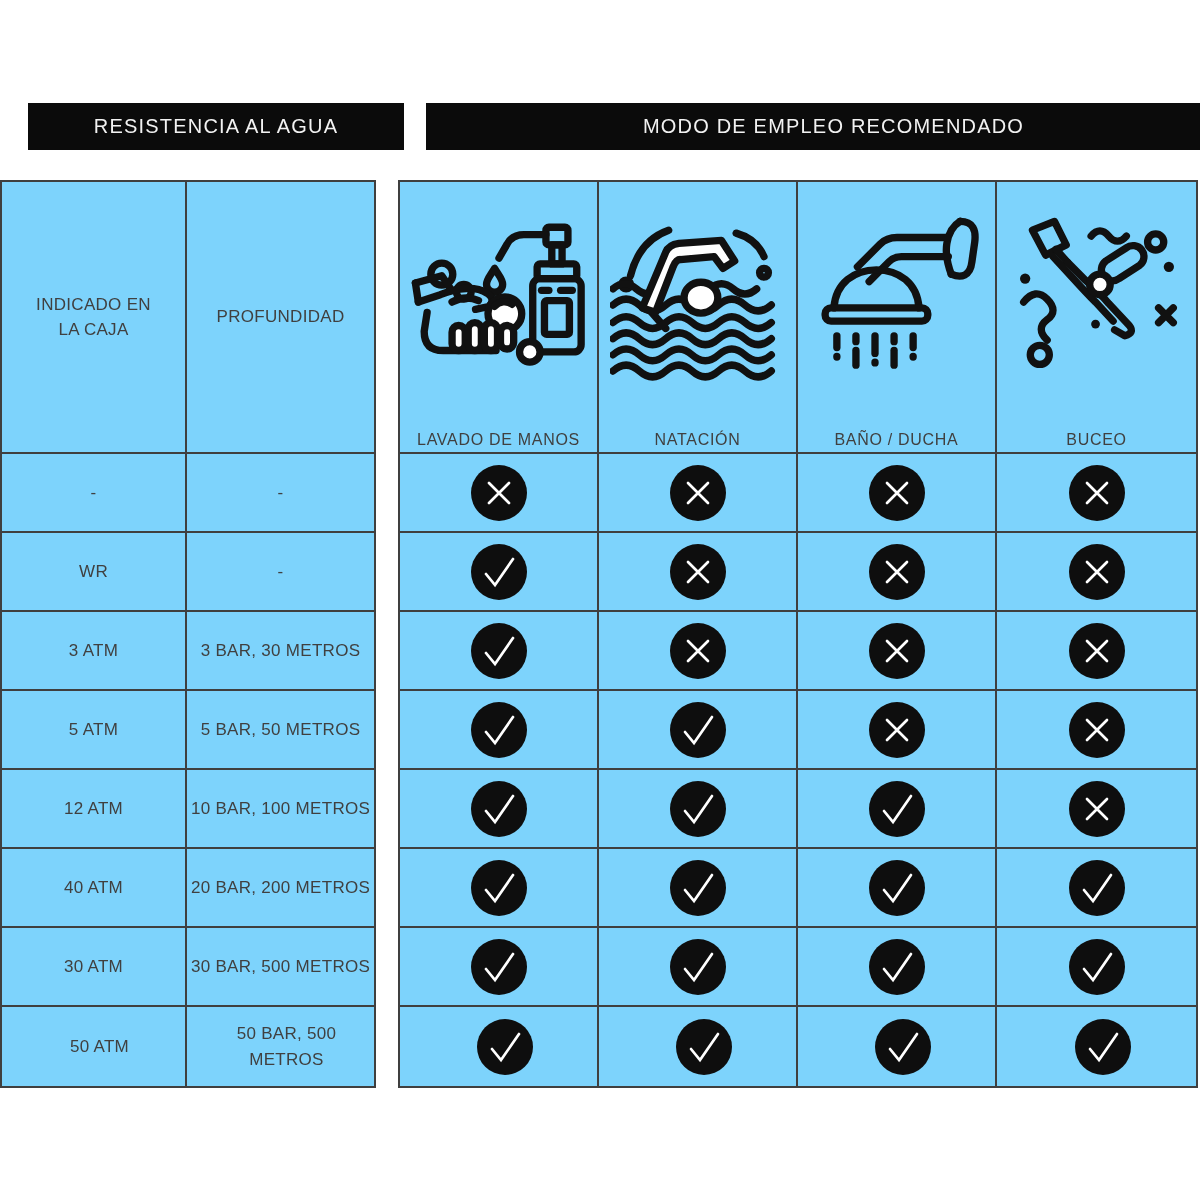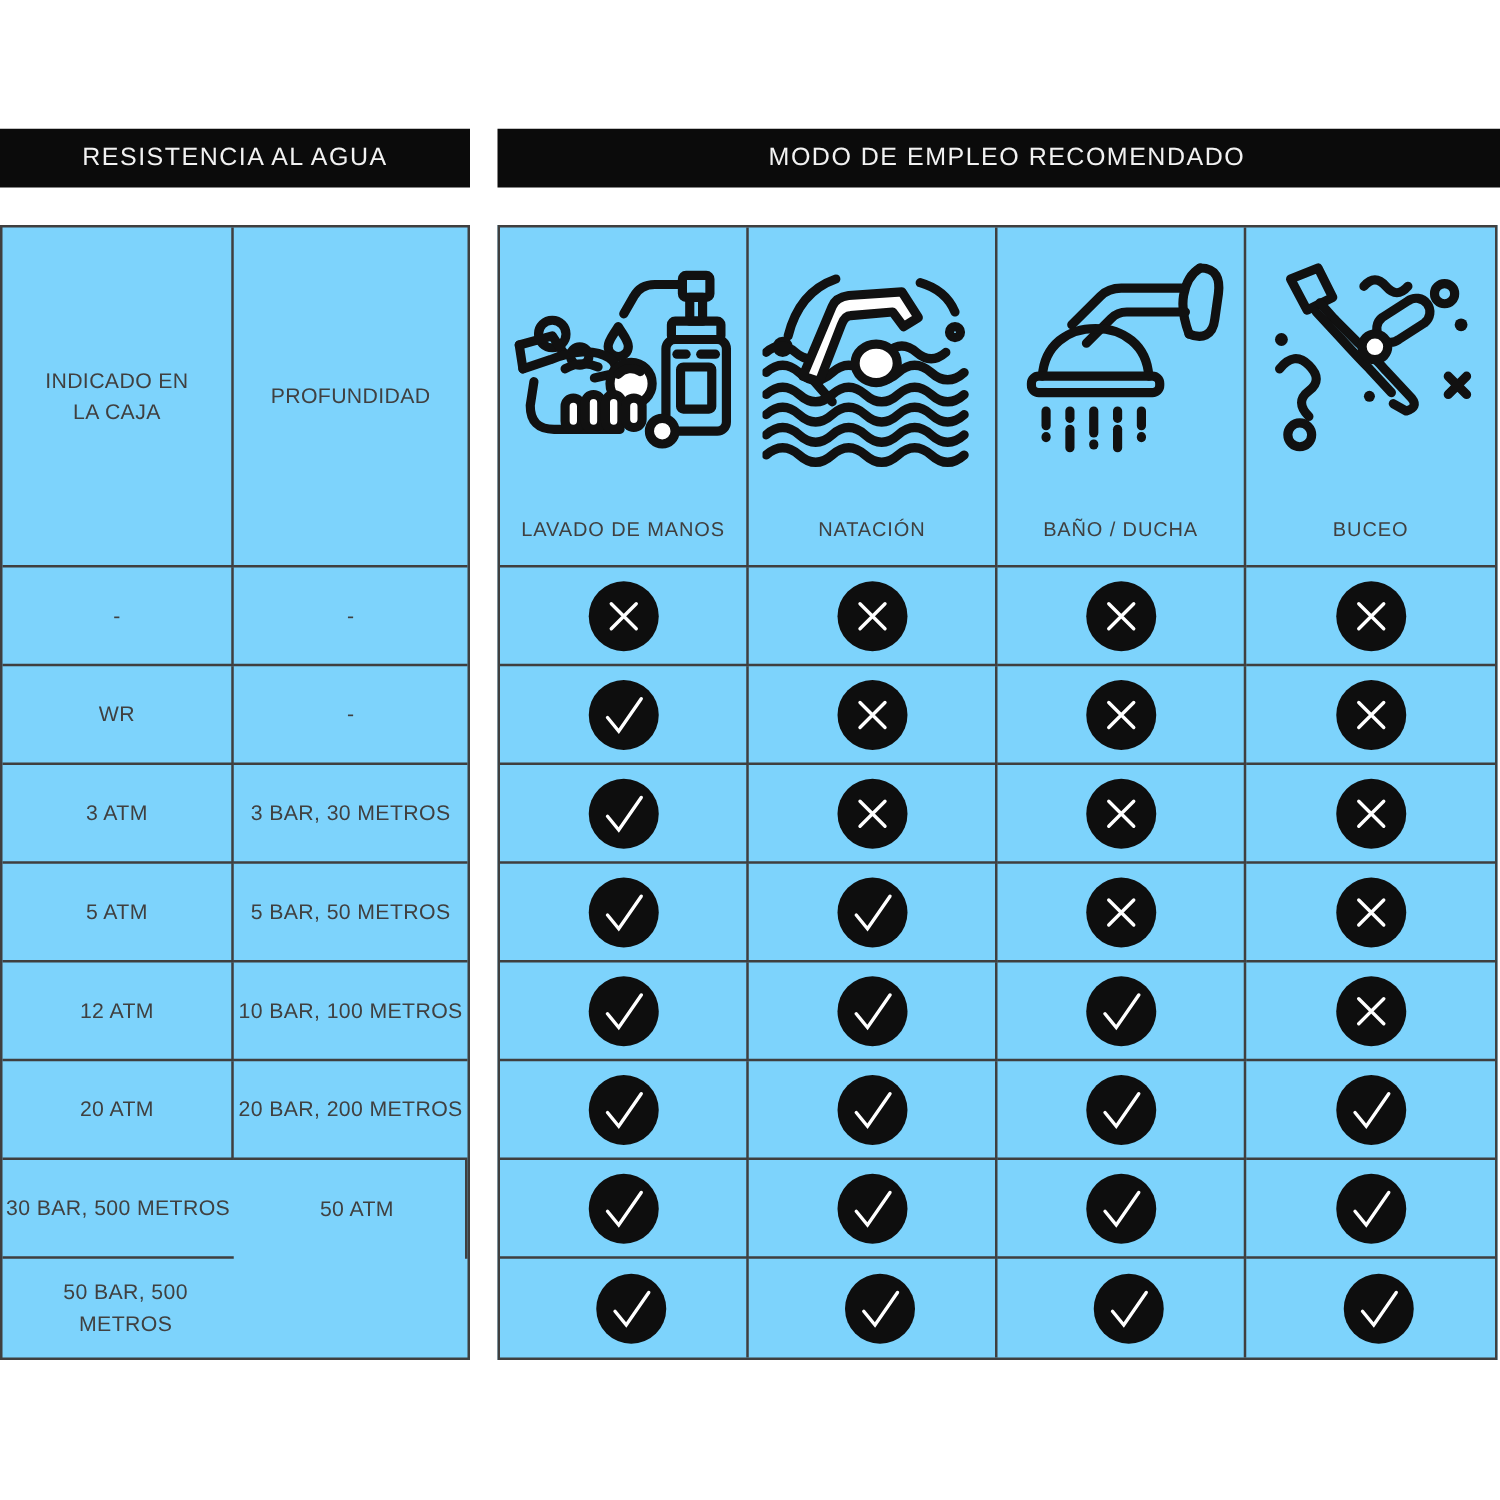--- a/index.html
+++ b/index.html
@@ -6,21 +6,21 @@
   html,body { background:#ffffff; }
   body {
     width:1200px; height:1200px; position:relative; overflow:hidden;
     font-family:"Liberation Sans", sans-serif;
     color:var(--body-text,#404040);
   }
   .title-bar {
     position:absolute; top:103px; height:47px;
     background:var(--header-bg,#0b0b0b); color:var(--header-text,#f2f2f2);
     display:flex; align-items:center; justify-content:center;
-    font-size:20px; letter-spacing:1.2px; font-weight:400;
+    font-size:20px; letter-spacing:1.2px; font-weight:400;margin-left:28px;
   }
   .bar-left  { left:0;   width:376px; }
   .bar-right { left:398px; width:802px;padding-left:13px; }
 
   .grid-table {
     position:absolute; top:180px; display:grid;
     border:2px solid var(--border,#3f3f3f); background:#7dd3fc;
   }
   .table-left  { left:0;   width:376px; grid-template-columns:185px 1fr; grid-template-rows:272px repeat(8,79px); }
   .table-right { left:398px; width:800px; grid-template-columns:repeat(4,1fr); grid-template-rows:272px repeat(8,79px); }
@@ -28,21 +28,21 @@
   .cell {
     border-right:2px solid var(--border,#3f3f3f);
     border-bottom:2px solid var(--border,#3f3f3f);
     display:flex; align-items:center; justify-content:center;
     text-align:center; font-size:17px; letter-spacing:0.3px; line-height:1.5;
   }
   .cell.last-col { border-right:none; }
   .cell.last-row { border-bottom:none;margin-left:12px; }
   .head-cell { padding:0 22px; }
 
-  .activity-cell { flex-direction:column; justify-content:center; padding-bottom:15px; }
+  .activity-cell { flex-direction:column; justify-content:center; }
   .icon-box { flex:1; width:100%; display:flex; align-items:center; justify-content:center; }
   .icon-box svg { width:176px; height:176px; }
   .licon path, .licon circle, .licon rect, .licon line, .licon ellipse {
     fill:none; stroke:var(--icon-stroke,#111111); stroke-width:5;
     stroke-linecap:round; stroke-linejoin:round;
   }
   .licon .fill  { fill:var(--icon-stroke,#111111); stroke:none; }
   .licon .white { fill:#ffffff; }
   .activity-label { font-size:16px; letter-spacing:0.7px; }
 
@@ -75,22 +75,23 @@
   <div class="cell">-</div>
   <div class="cell last-col">-</div>
   <div class="cell">WR</div>
   <div class="cell last-col">-</div>
   <div class="cell">3 ATM</div>
   <div class="cell last-col">3 BAR, 30 METROS</div>
   <div class="cell">5 ATM</div>
   <div class="cell last-col">5 BAR, 50 METROS</div>
   <div class="cell">12 ATM</div>
   <div class="cell last-col">10 BAR, 100 METROS</div>
-  <div class="cell">20 ATM</div>
+  <div class="cell">40 ATM</div>
   <div class="cell last-col">20 BAR, 200 METROS</div>
+  <div class="cell">30 ATM</div>
   <div class="cell last-col">30 BAR, 500 METROS</div>
   <div class="cell last-row">50 ATM</div>
   <div class="cell last-col last-row">50 BAR, 500 METROS</div>
 </div>
 
 <div class="grid-table table-right">
 
   <div class="cell activity-cell">
     <div class="icon-box">
       <svg class="licon" viewBox="0 0 120 120">

